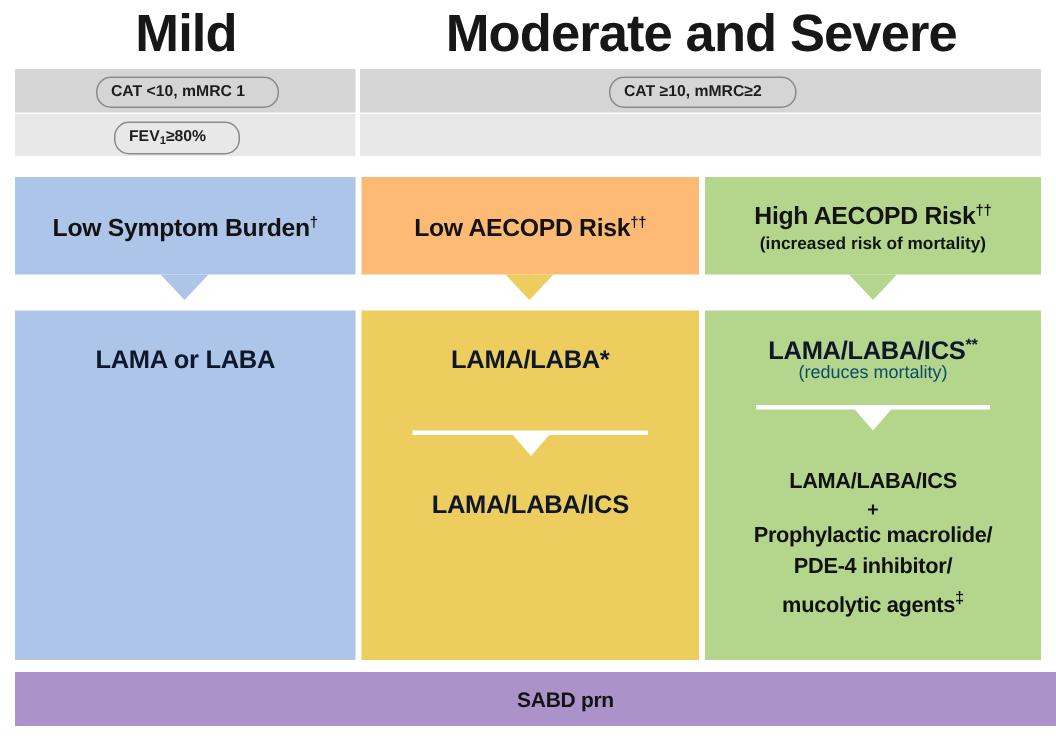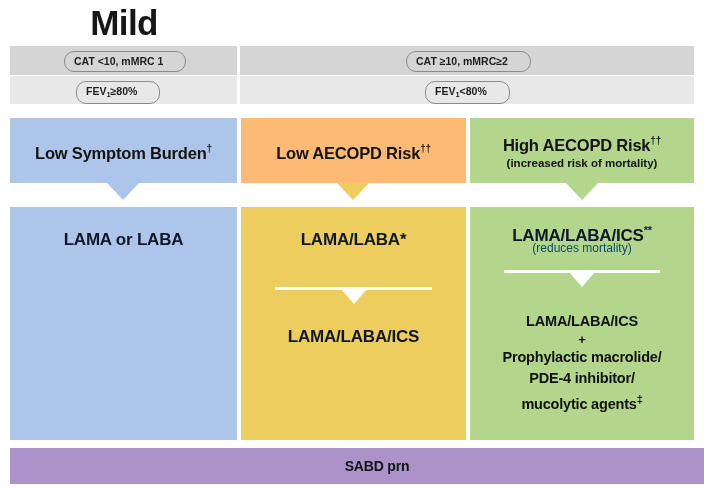--- a/index.html
+++ b/index.html
@@ -147,33 +147,33 @@
     font-size:14px;font-weight:600;color:#131313;letter-spacing:-0.2px;padding-left:25px;
   }
 </style>
 </head>
 <body>
 
 <div class="canvas">
 
   <div class="title-row">
     <div class="title" id="title-mild">Mild</div>
+    <div class="title" id="title-modsev">Moderate and Severe</div>
   </div>
 
   <div class="band band-dark"></div>
   <div class="band band-light"></div>
   <div class="band-split"></div>
 
   <div class="pill" id="pill-cat-mild">CAT &lt;10, mMRC 1</div>
 
   <div class="pill" id="pill-fev-mild"><span>FEV</span><sub>1</sub><span>≥80%</span></div>
 
   <div class="pill" id="pill-cat-ms">CAT ≥10, mMRC≥2</div>
 
-  <div class="pill" id="pill-fev-ms"><span>FEV</span><sub>1</sub><span>&lt;80%</span></div>
 
   <div class="hdr" id="hdr-blue">
     <div class="h-main"><span>Low Symptom Burden</span><sup>†</sup></div>
   </div>
   <div class="hdr-arrow" id="arrow-blue"></div>
 
   <div class="hdr" id="hdr-yellow">
     <div class="h-main"><span>Low AECOPD Risk</span><sup>††</sup></div>
   </div>
   <div class="hdr-arrow" id="arrow-yellow"></div>

